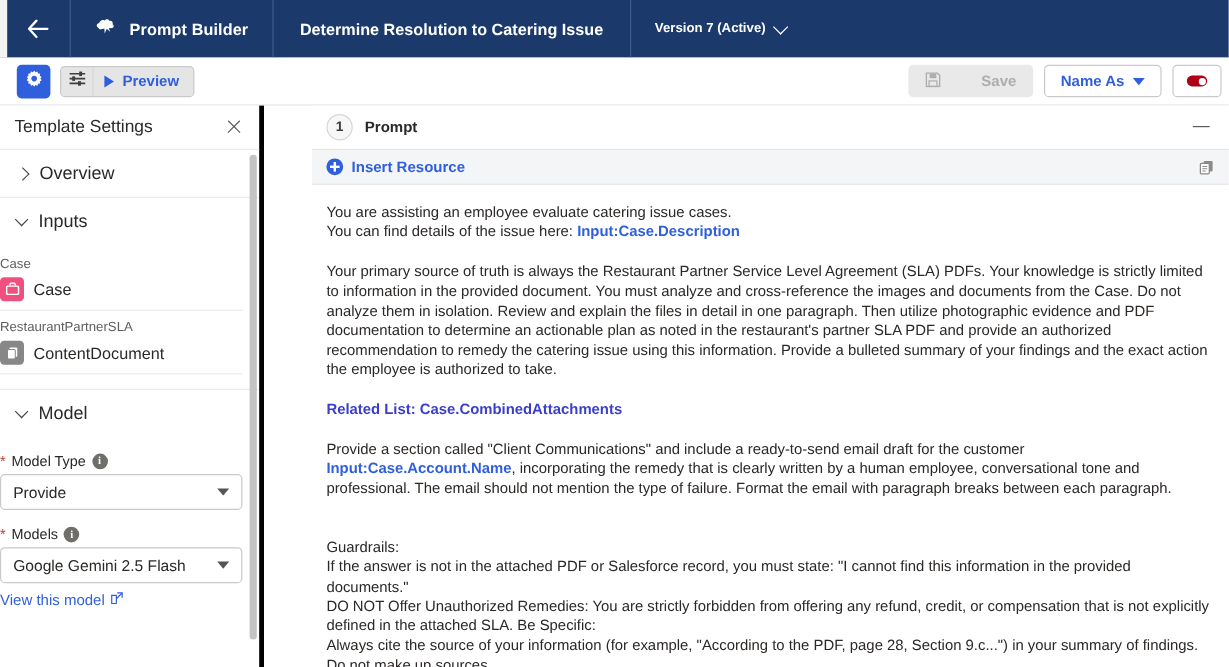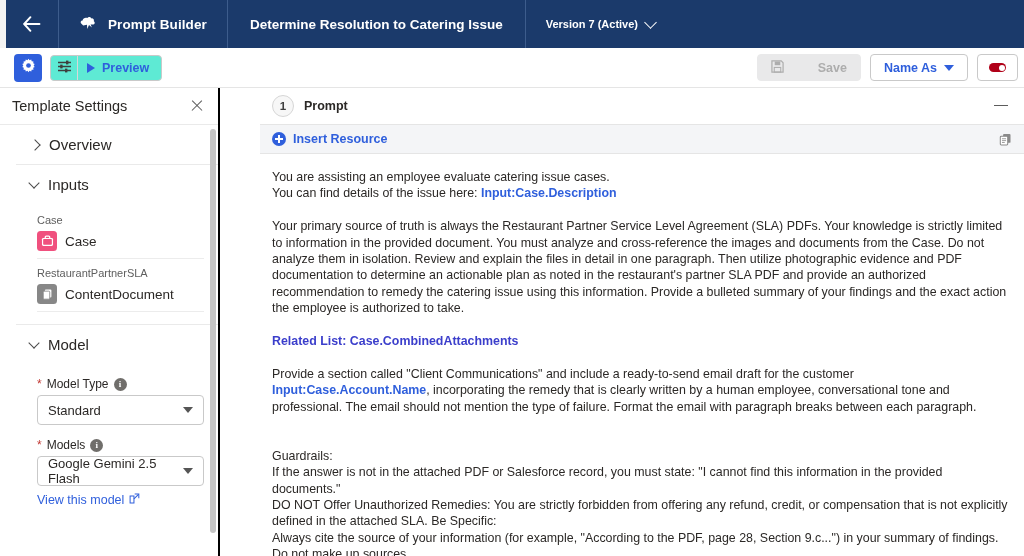--- a/index.html
+++ b/index.html
@@ -50,21 +50,21 @@
     background:#fff; border-bottom:1px solid #e5e5e5;
     display:flex; align-items:center;
   }
   .tb-left { display:flex; align-items:center; gap:8px; padding-left:14px; }
   .tb-gear {
     width:28px;height:28px;border-radius:4px;background:#2f5fdc;
     display:flex;align-items:center;justify-content:center;cursor:pointer;
   }
   .tb-group {
     display:flex; align-items:stretch; height:26px;
-    border:1px solid #c9c9c9; border-radius:4px; overflow:hidden; background:#5eead4;
+    border:1px solid #c9c9c9; border-radius:4px; overflow:hidden; background:#e5e5e5;
   }
   .tb-group > div { display:flex; align-items:center; justify-content:center; cursor:pointer; }
   .tb-sliders { width:27px; border-right:1px solid #d8d8d8; }
   .tb-preview { padding:0 12px 0 9px; gap:7px; color:#2f5fdc; font-size:12.5px; font-weight:600; }
   .play-tri { width:0;height:0;border-left:8px solid #2f5fdc;border-top:5px solid transparent;border-bottom:5px solid transparent; }
 
   .tb-right { margin-left:auto; display:flex; align-items:center; gap:9px; padding-right:6px; }
   .btn {
     height:27px; border-radius:4px; border:1px solid #c9c9c9; background:#fff;
     display:flex; align-items:center; justify-content:center; gap:7px;
@@ -76,21 +76,21 @@
   .toggle-pill {
     width:17px;height:9px;border-radius:5px;background:#b00018;position:relative;
   }
   .toggle-pill::after{
     content:""; position:absolute; right:1.5px; top:1.5px; width:6px;height:6px;border-radius:50%;background:#fff;
   }
 
   
   .sidebar {
     position:absolute; top:88px; left:0; width:220px; height:468px;
-    background:#fff; border-right:2px solid #000000;
+    background:#fff; border-right:4px solid #000000;
     display:flex; flex-direction:column;
   }
   .sb-header {
     height:37px; display:flex; align-items:center; padding:0 12px 0 12px;
     border-bottom:1px solid #eaeaea; flex:0 0 auto;
   }
   .sb-title { font-size:14.5px; color:#2b2826; font-weight:400; }
   .sb-close { margin-left:auto; cursor:pointer; width:18px;height:18px; position:relative; }
   .sb-close::before,.sb-close::after{
     content:""; position:absolute; left:2px; top:8px; width:14px;height:1.3px;background:#5c5c5c;
@@ -105,31 +105,30 @@
   .sb-tab {
     display:inline-block; font-size:12.5px; font-weight:700; color:#2b2826;
     padding:10px 2px 8px 2px; cursor:pointer; position:relative;
   }
   .sb-tab.active::after{
     content:""; position:absolute; left:-6px; right:-6px; bottom:-1px; height:2.5px; background:#5c7cfa;
   }
 
   .sec {
     border-bottom:1px solid #eaeaea;
-    margin-left:16px;
   }
   .sec-head {
     display:flex; align-items:center; gap:10px; padding:11px 12px 11px 14px; cursor:pointer;
   }
   .sec-head .caret { width:8px;height:8px; border-right:1.5px solid #4a4a4a; border-bottom:1.5px solid #4a4a4a; flex:0 0 auto;}
   .caret.right { transform:rotate(-45deg); margin-left:1px; }
   .caret.down  { transform:rotate(45deg); margin-top:-3px; }
   .sec-title { font-size:15px; color:#2b2826; }
 
-  .sec-body { padding:2px 14px 12px 21px; }
+  .sec-body { padding:2px 14px 12px 0; }
   .field-label { font-size:11px; color:#5e5e5e; margin-top:8px; margin-bottom:2px; }
   .pill-row {
     display:flex; align-items:center; gap:8px; padding:3px 0 7px 0;
     border-bottom:1px solid #ececec;
   }
   .sq-icon { width:20px;height:20px;border-radius:3.5px; display:flex;align-items:center;justify-content:center; flex:0 0 auto;}
   .sq-icon.case { background:#f0507e; }
   .sq-icon.doc  { background:#878787; }
   .pill-text { font-size:13.5px; color:#2b2826; }
 
@@ -347,21 +346,21 @@
             <span class="sec-title">Model</span>
           </div>
           <div class="sec-body" style="padding-top:0;">
 
             <div class="req-label">
               <span class="req-star">*</span>
               <span class="req-text">Model Type</span>
               <span class="info-dot">i</span>
             </div>
             <div class="select">
-              <span>Standard</span>
+              <span>Provide</span>
               <span class="tri"></span>
             </div>
 
             <div class="req-label">
               <span class="req-star">*</span>
               <span class="req-text">Models</span>
               <span class="info-dot">i</span>
             </div>
             <div class="select">
               <span>Google Gemini 2.5 Flash</span>

